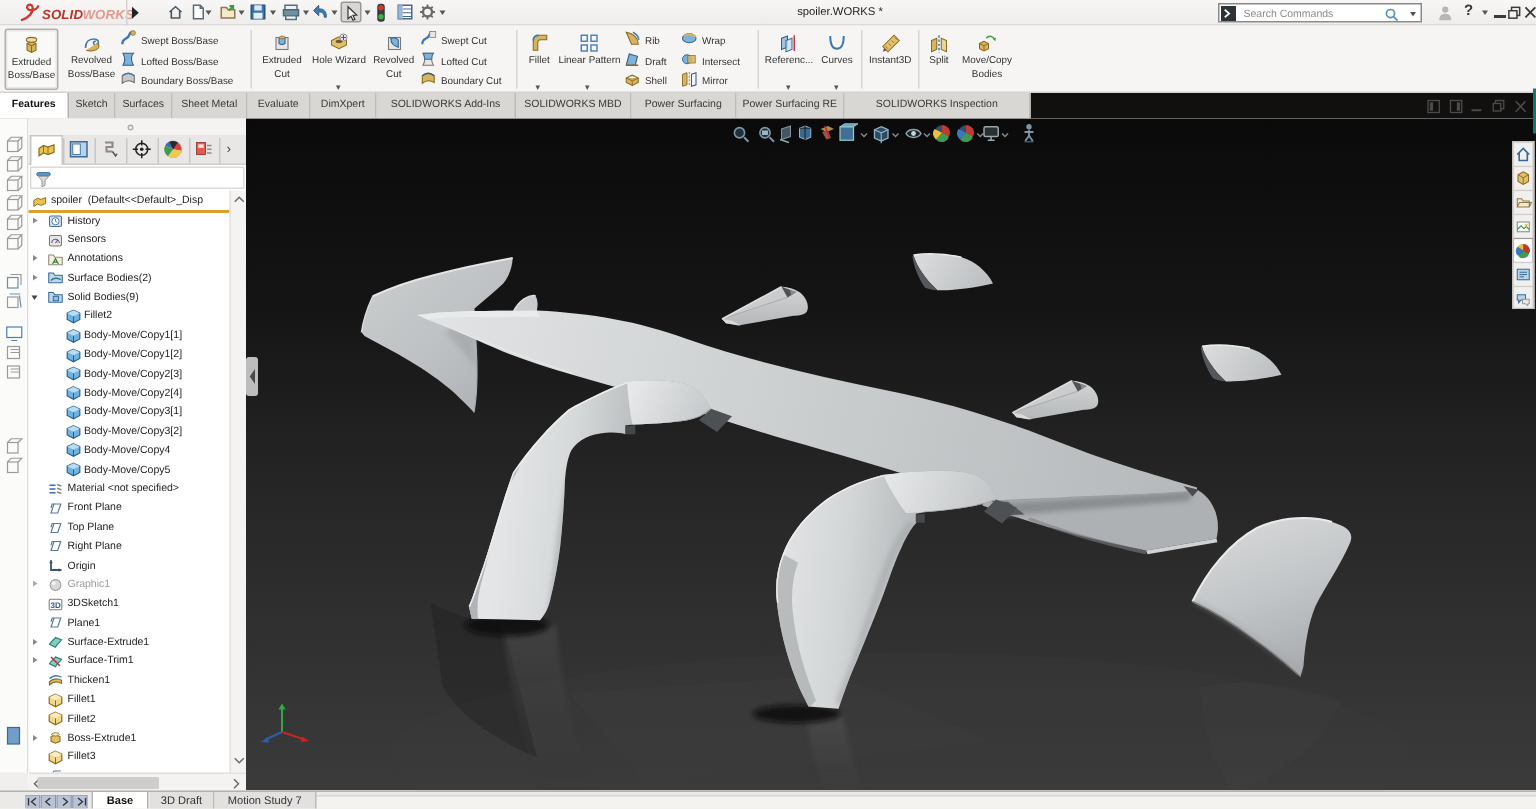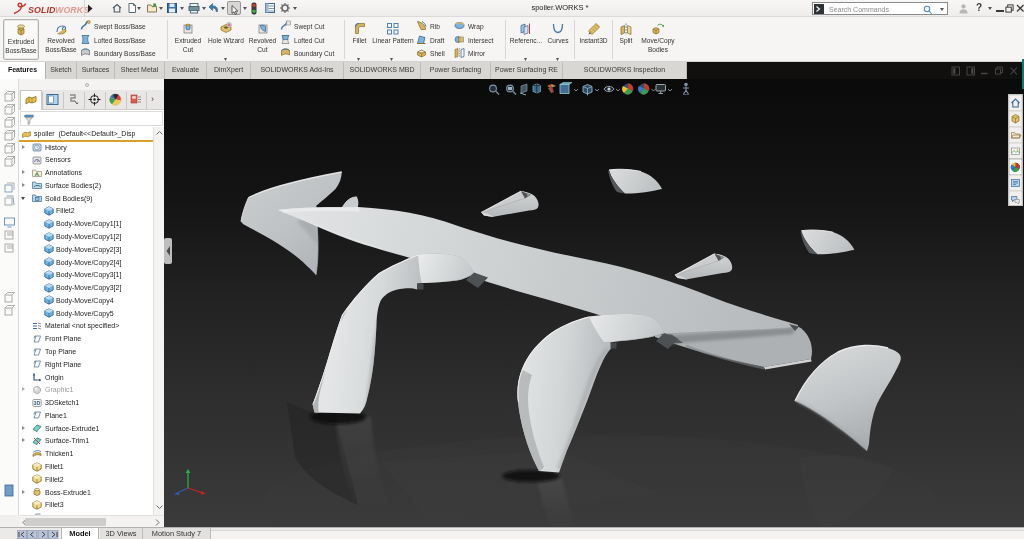--- a/index.html
+++ b/index.html
@@ -926,17 +926,17 @@
    <rect x="0" y="0" width="9.5" height="9" fill="#b9c2d6" stroke="#8892aa" stroke-width=".7"></rect>
    <path d="M2 2 v5 M7 2 L4 4.5 L7 7" fill="none" stroke="#333" stroke-width=".9"></path>
    <rect x="10.5" y="0" width="9.5" height="9" fill="#b9c2d6" stroke="#8892aa" stroke-width=".7"></rect>
    <path d="M16.5 2 L13.5 4.5 L16.5 7" fill="none" stroke="#333" stroke-width=".9"></path>
    <rect x="21" y="0" width="9.5" height="9" fill="#b9c2d6" stroke="#8892aa" stroke-width=".7"></rect>
    <path d="M25 2 L28 4.5 L25 7" fill="none" stroke="#333" stroke-width=".9"></path>
    <rect x="31.5" y="0" width="9.5" height="9" fill="#b9c2d6" stroke="#8892aa" stroke-width=".7"></rect>
    <path d="M35 2 L38 4.5 L35 7 M40 2 v5" fill="none" stroke="#333" stroke-width=".9"></path>
   </g>
  </svg>
- <div class="btab" style="left:61px;width:38px;background:#fff;border-left:1px solid #b5b3b1;border-right:1px solid #b5b3b1;font-weight:bold;color:#111;">Model</div>
- <div class="btab" style="left:100px;width:43px;background:#e3e1df;border-right:1px solid #bebcba;color:#333;">3D Views</div>
+ <div class="btab" style="left:61px;width:38px;background:#fff;border-left:1px solid #b5b3b1;border-right:1px solid #b5b3b1;font-weight:bold;color:#111;">Base</div>
+ <div class="btab" style="left:100px;width:43px;background:#e3e1df;border-right:1px solid #bebcba;color:#333;">3D Draft</div>
  <div class="btab" style="left:143px;width:68px;background:#e3e1df;border-right:1px solid #bebcba;color:#333;">Motion Study 7</div>
 </div>
 </div>
 
 </body></html>

